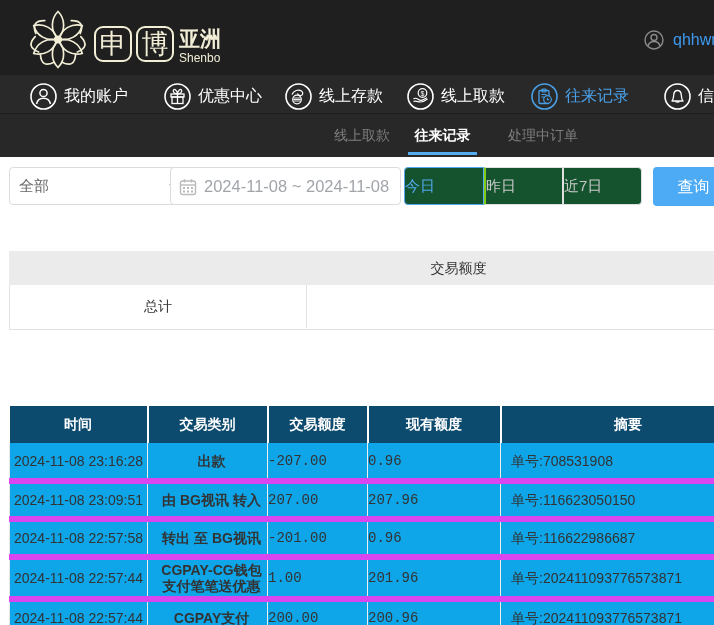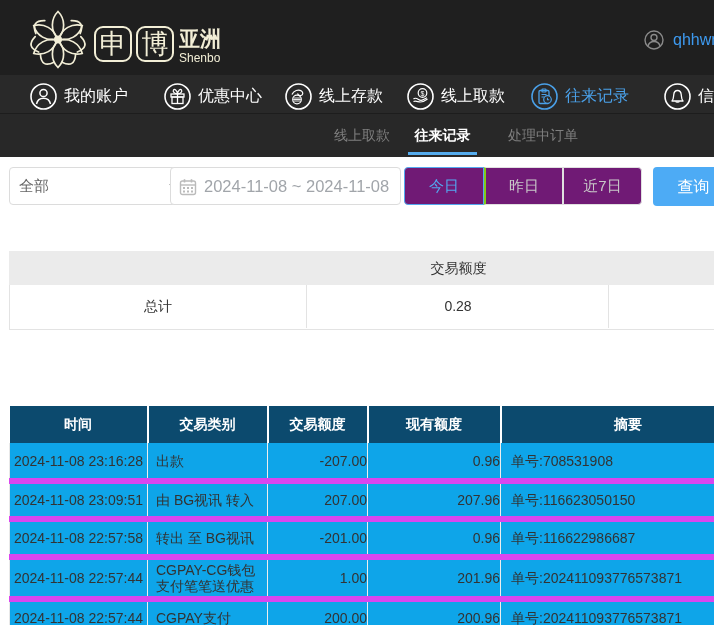--- a/index.html
+++ b/index.html
@@ -31,21 +31,21 @@
 
 
 #filter { position:absolute; top:167px; left:0; width:960px; height:38px; }
 .inputbox { position:absolute; top:0; height:38px; border:1px solid #dcdcdc; border-radius:4px; background:#fff; }
 #sel { left:9px; width:180px; }
 #sel .txt { position:absolute; left:9px; top:0; line-height:36px; font-size:15px; color:#666; }
 #sel .arr { position:absolute; right:9px; top:16px; width:0; height:0; border-left:5px solid transparent; border-right:5px solid transparent; border-top:6px solid #9a9a9a; }
 #date { left:170px; width:231px; }
 #date .txt { position:absolute; left:33px; top:0; line-height:37px; font-size:16.5px; color:#a1a5aa; }
 #date svg { position:absolute; left:8px; top:10px; }
-.seg { position:absolute; top:0; width:80px; height:38px; line-height:36px; text-align:center; font-size:15px; background:#701a75; }
+.seg { position:absolute; top:0; width:80px; height:38px; line-height:36px; font-size:15px; background:#14532d; }
 #b1 { left:404px; border:1px solid #53a8f0; color:#53a8f0; border-radius:4px 0 0 4px; z-index:2; }
 #b2 { left:484px; border:1px solid #e0e0e0; border-left:none; color:#c8c8c8; }
 #b3 { left:563px; width:79px; border:1px solid #e0e0e0; border-left:1px solid #e0e0e0; color:#c8c8c8; border-radius:0 4px 4px 0; }
 #b2 { border-left:3px solid #84cc16; margin-left:-1px; }
 #query { position:absolute; left:653px; top:0; width:81px; height:39px; background:#4dabf5; color:#fff; font-size:16px; text-align:center; line-height:39px; border-radius:4px; }
 
 
 #sum { position:absolute; top:251px; left:9px; width:901px; }
 #sumhdr { height:34px; background:#ebebeb; position:relative; }
 #sumhdr span { position:absolute; left:392px; top:0; width:115px; text-align:center; line-height:34px; font-size:14px; color:#333; }
@@ -54,22 +54,22 @@
 #sumrow .c2 { position:absolute; left:298px; top:0; width:301px; text-align:center; line-height:43px; border-right:1px solid #e3e3e3; height:43px; }
 
 
 #main { position:absolute; top:406px; left:9px; width:745px; border-collapse:collapse; table-layout:fixed; font-size:14px; color:#333; }
 #main th { background:#0c4a6e; color:#fff; font-size:14px; font-weight:bold; height:37px; border-right:2px solid #fff; }
 #main th:last-child { border-right:none; }
 #main td { border-bottom:6px solid #d946ef; border-right:1px solid #eee; height:38px; padding:2px 0; line-height:16px; vertical-align:middle; background:#0ea5e9; }
 #main tr td:first-child { border-left:1px solid #e8e8e8; }
 #main td:last-child { border-right:none; }
 #main tr td:first-child { text-align:center; }
-#main .l { text-align:left; padding-left:8px; }
-#main .r { text-align:right; padding-right:0; }
+#main .l { text-align:center; padding-left:8px;font-weight:bold; }
+#main .r { padding-right:0;font-family:Liberation Mono, monospace; }
 #main .s { text-align:left; padding-left:10px; }
 </style>
 </head>
 <body>
 <div id="page">
 
   <div id="hdr">
     <svg id="logoflower" width="64" height="68" viewBox="-32 -35.5 64 68">
       <g fill="none" stroke="#f2eed6" stroke-width="1.7" stroke-linecap="round">
         <path id="pp" d="M0,-1 A19 19 0 0 1 0,-28 A19 19 0 0 1 0,-1"></path>
@@ -192,21 +192,20 @@
     <div class="seg" id="b3">近7日</div>
     <div id="query">查询</div>
   </div>
 
   <div id="sum">
     <div id="sumhdr">
         <span>交易额度</span>
       </div>
     <div id="sumrow">
       <div class="c1">总计</div>
-      <div class="c2">0.28</div>
     </div>
   </div>
 
   <table id="main">
     <colgroup>
       <col style="width:138px">
         <col style="width:120px">
         <col style="width:100px">
         <col style="width:133px">
         <col style="width:254px">

